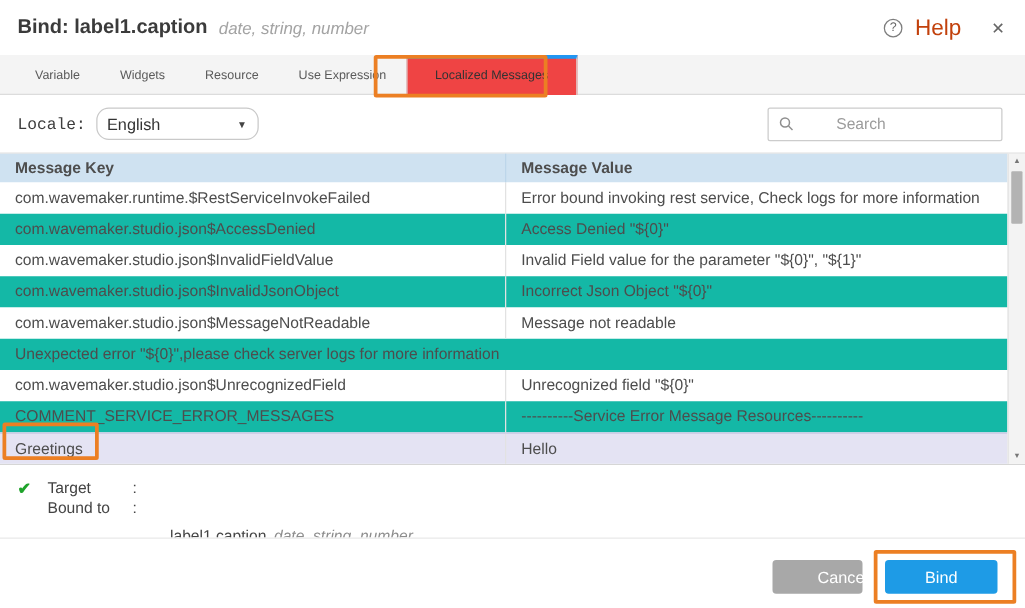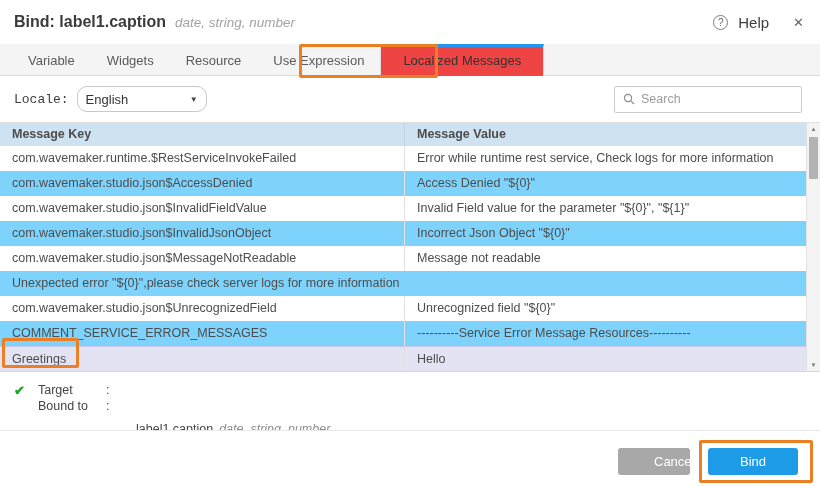--- a/index.html
+++ b/index.html
@@ -8,49 +8,49 @@
 
   .dialog { position:relative; width:820px; height:486px; background:#fff; }
 
   
   .hdr { display:flex; align-items:center; height:44px; padding:0 16px 0 14px; }
   .hdr-title { font-size:16px; font-weight:bold; color:#3b3b3b; }
   .hdr-sub { font-size:13.5px; font-style:italic; color:#a3a3a3; margin-left:9px; }
   .hdr-right { margin-left:auto; display:flex; align-items:center; gap:10px; }
   .help-icon { display:inline-block; width:15px; height:15px; border:1px solid #7d7d7d; border-radius:50%;
                font-size:10px; line-height:13px; text-align:center; color:#666; cursor:pointer; }
-  .help-label { font-size:15px; color:#404040; cursor:pointer; }
+  .help-label { font-size:18px; color:#c2410c; cursor:pointer; }
   .close-x { font-size:13px; color:#666; margin-left:14px; cursor:pointer; }
 
   
   .tabbar { display:flex; align-items:flex-end; height:32px; background:#f4f4f4; border-bottom:1px solid #dcdcdc; padding-left:12px; }
-  .tab { font-size:13px; color:#5a5a5a; padding:0 16px; line-height:29px; height:29px; cursor:pointer; }
+  .tab { font-size:10px; color:#5a5a5a; padding:0 16px; line-height:29px; height:29px; cursor:pointer; }
   .tab.active { background:#ef4444; color:#333; height:32px; line-height:27px;
                 border-left:1px solid #ddd; border-right:1px solid #ddd;
                 border-top:3px solid #2196f3; margin-bottom:-1px; padding:0 22px; }
 
   
   .toolbar { display:flex; align-items:center; height:46px; padding:0 18px 0 14px; }
   .locale-label { font-size:13px; color:#3d3d3d; margin-right:8px;font-family:Liberation Mono, monospace; }
   .locale-select { width:130px; height:26px; border:1px solid #c9c9c9; border-radius:10px; background:#fff;
                    display:flex; align-items:center; padding:0 8px; font-size:13px; color:#333; cursor:pointer; }
   .locale-caret { margin-left:auto; font-size:8px; color:#444; }
   .searchbox { margin-left:auto; width:188px; height:27px; border:1px solid #ccc; border-radius:2px;
                display:flex; align-items:center; padding:0 8px; background:#fff; }
   .searchbox svg { flex:0 0 auto; margin-right:6px; }
   .searchbox input { border:0; outline:0; width:100%; font-size:12.5px; color:#444;
-                     font-family:"Liberation Sans", sans-serif; }
+                     font-family:"Liberation Sans", sans-serif;margin-left:28px; }
   .searchbox input::placeholder { color:#9c9c9c; }
 
   
   .table { position:relative; width:820px; padding-right:14px; border-top:1px solid #e0e0e0; border-bottom:1px solid #d6d6d6; }
   .thead { display:flex; height:23px; background:#cfe2f1; font-size:12px; font-weight:bold; color:#333; align-items:center; }
   .thead .cell { line-height:23px; }
   .trow { display:flex; height:25px; background:#fff; }
-  .trow.alt { background:#7dd3fc;justify-content:space-between; }
+  .trow.alt { background:#14b8a6;justify-content:space-between; }
   .trow.selected { background:#e4e3f3; border-top:1px solid #c9c7e5; }
   .cell { font-size:12.5px; color:#4d4d4d; line-height:25px; white-space:nowrap; overflow:hidden; padding-left:12px; }
   .cell.key { width:405px; flex:0 0 405px; border-right:1px solid #e2e2e2; }
   .thead .cell.key { border-right:1px solid #bdd6ea; }
   .cell.val { flex:1; }
 
   
   .vscroll { position:absolute; top:0; right:0; width:14px; height:100%; background:#f3f3f3; border-left:1px solid #e2e2e2; }
   .vs-arrow { position:absolute; left:0; width:13px; text-align:center; font-size:6px; color:#777; }
   .vs-up { top:3px; } .vs-down { bottom:3px; }
@@ -116,21 +116,21 @@
   </div>
 
   <div class="table">
     <div class="thead">
       <div class="cell key">Message Key</div>
       <div class="cell val">Message Value</div>
     </div>
     <div>
         <div class="trow">
           <div class="cell key">com.wavemaker.runtime.$RestServiceInvokeFailed</div>
-          <div class="cell val">Error while runtime rest service, Check logs for more information</div>
+          <div class="cell val">Error bound invoking rest service, Check logs for more information</div>
         </div>
         <div class="trow alt">
           <div class="cell key">com.wavemaker.studio.json$AccessDenied</div>
           <div class="cell val">Access Denied "${0}"</div>
         </div>
         <div class="trow">
           <div class="cell key">com.wavemaker.studio.json$InvalidFieldValue</div>
           <div class="cell val">Invalid Field value for the parameter "${0}", "${1}"</div>
         </div>
         <div class="trow alt">

